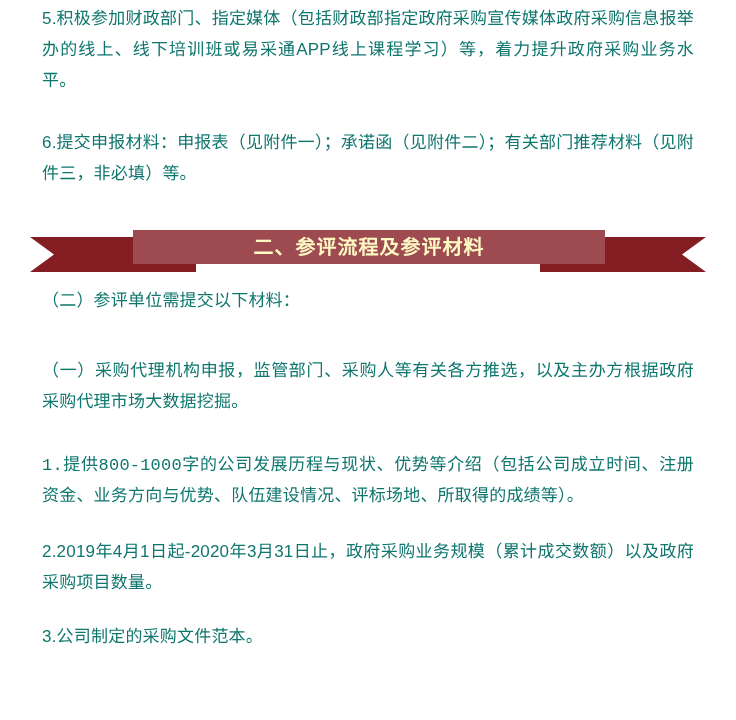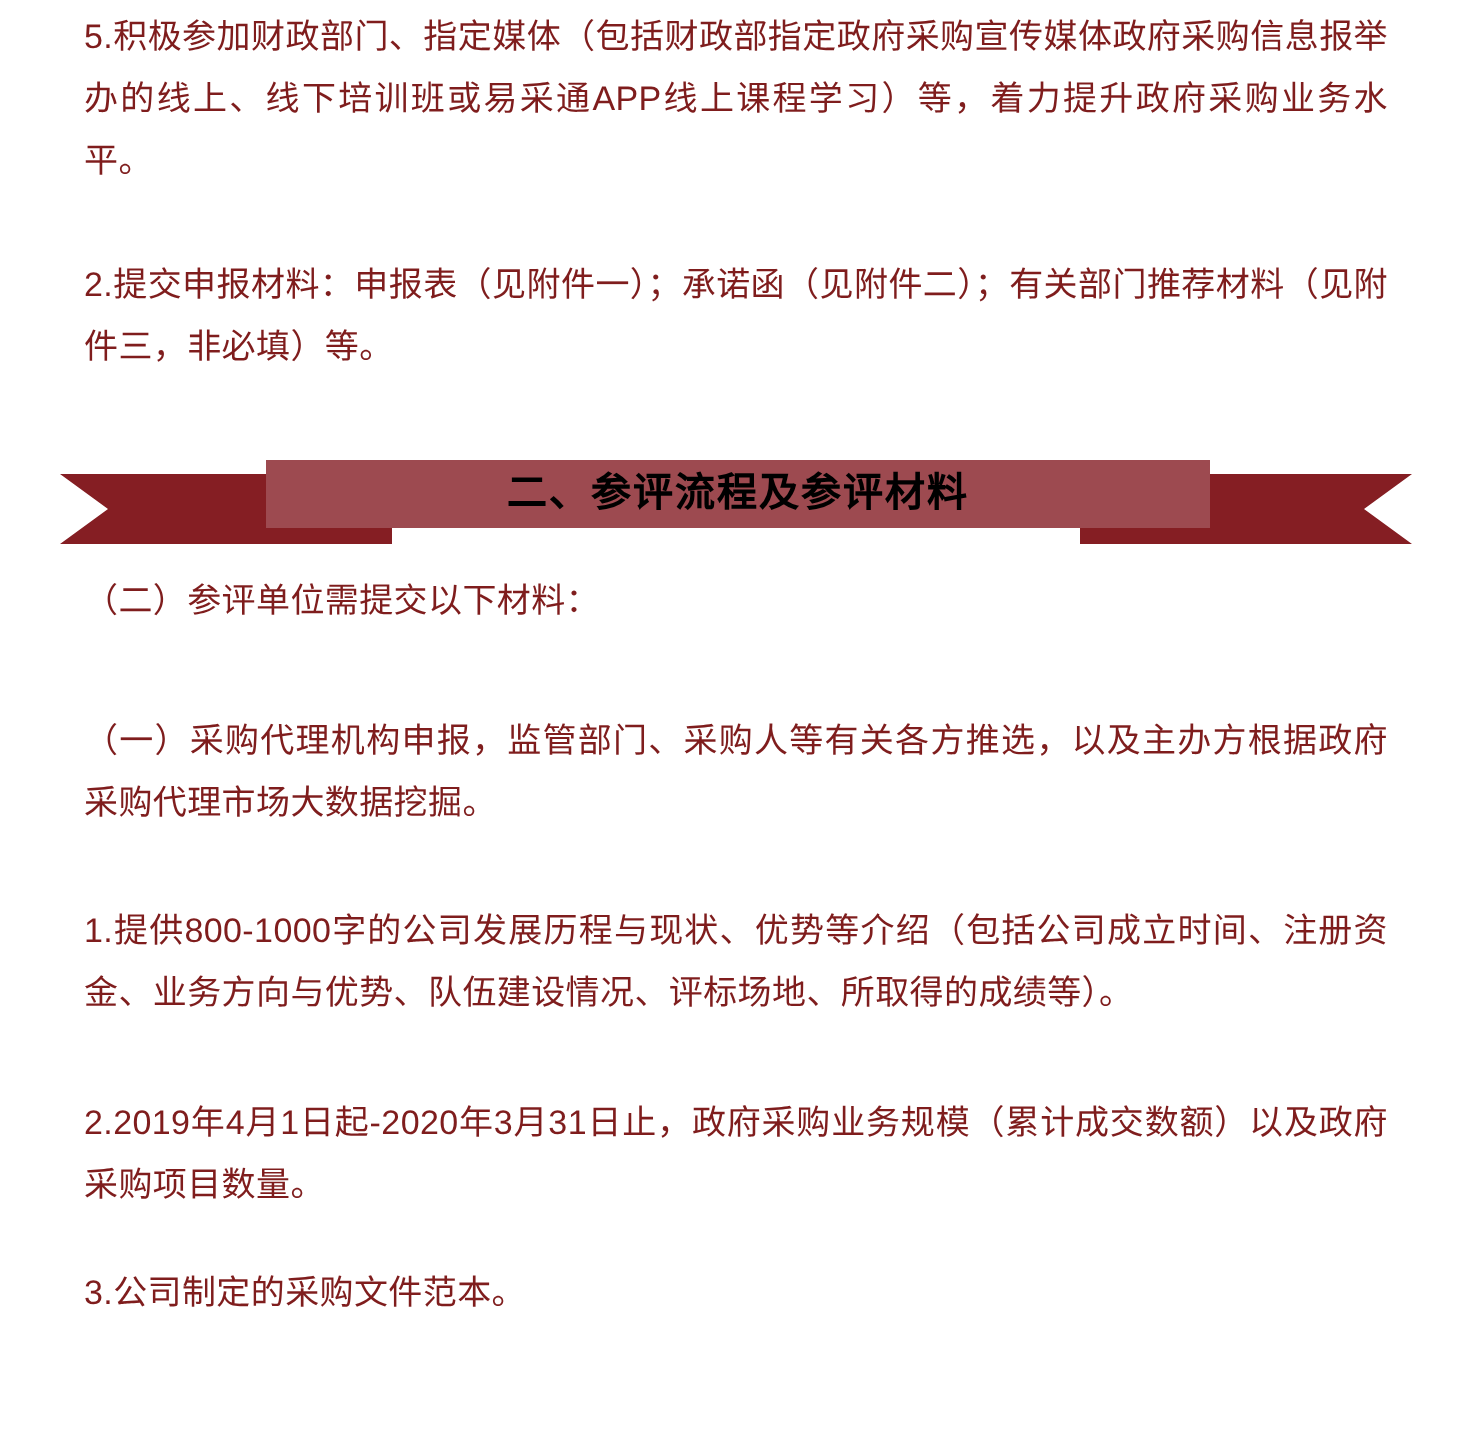--- a/index.html
+++ b/index.html
@@ -13,31 +13,31 @@
     overflow: hidden;
     font-family: "Liberation Sans", "DejaVu Sans", sans-serif;
   }
   .article {
     padding: 3px 42px 0 42px;
   }
   .para {
     margin: 0;
     font-size: 17px;
     line-height: 31px;
-    color: #7f1d1d;
+    color: #0f766e;
     font-weight: 400;
     text-align: justify;
     letter-spacing: 0.2px;
   }
   .mb31 { margin-bottom: 31px; }
   .mb33 { margin-bottom: 33px; }
   .mb35 { margin-bottom: 35px; }
   .mb36 { margin-bottom: 23px; }
   .mb39 { margin-bottom: 39px; }
-  .mb42 { margin-bottom: 34px; }
+  .mb42 { margin-bottom: 24px; font-family: Liberation Mono, monospace; }
 
   
   .banner {
     position: relative;
     height: 45px;
     margin: 38px -12px 13px -12px; 
   }
   .banner .flag {
     position: absolute;
     top: 10px;
@@ -61,31 +61,31 @@
     height: 34px;
     background: #9d4a50;
     text-align: center;
   }
   .banner .band-title {
     display: block;
     line-height: 34px;
     font-size: 20px;
     font-weight: bold;
     letter-spacing: 1px;
-    color: #000000;
+    color: #fef9c3;
   }
 </style>
 </head>
 <body>
 
 <div class="article">
 
   <p class="para mb31">5.积极参加财政部门、指定媒体（包括财政部指定政府采购宣传媒体政府采购信息报举办的线上、线下培训班或易采通APP线上课程学习）等，着力提升政府采购业务水平。</p>
 
-  <p class="para mb35">2.提交申报材料：申报表（见附件一）；承诺函（见附件二）；有关部门推荐材料（见附件三，非必填）等。</p>
+  <p class="para mb35">6.提交申报材料：申报表（见附件一）；承诺函（见附件二）；有关部门推荐材料（见附件三，非必填）等。</p>
 
 
   <div class="banner">
     <div class="flag flag-left"></div>
     <div class="flag flag-right"></div>
     <div class="band">
       <span class="band-title">二、参评流程及参评材料</span>
     </div>
   </div>
 

